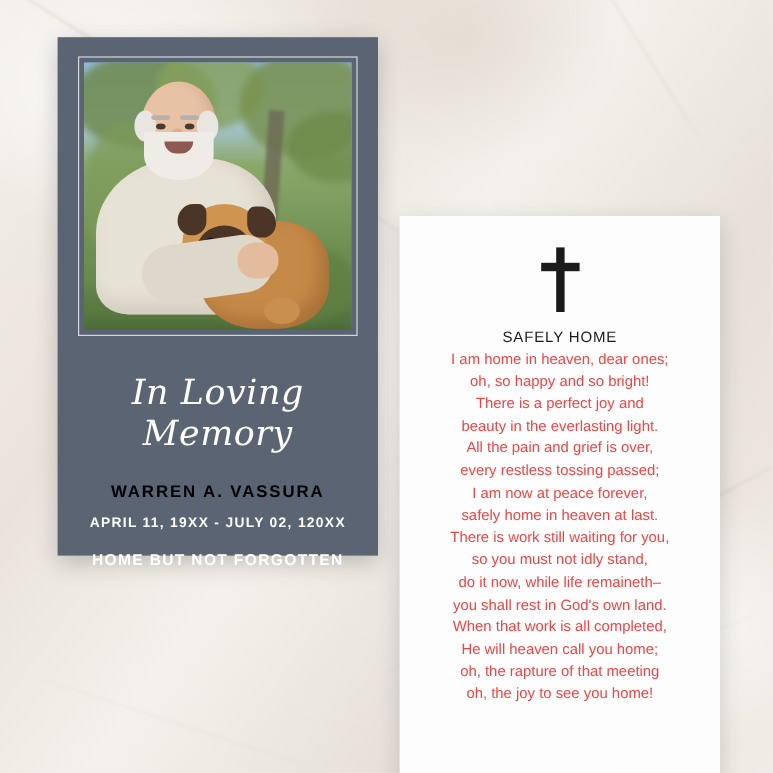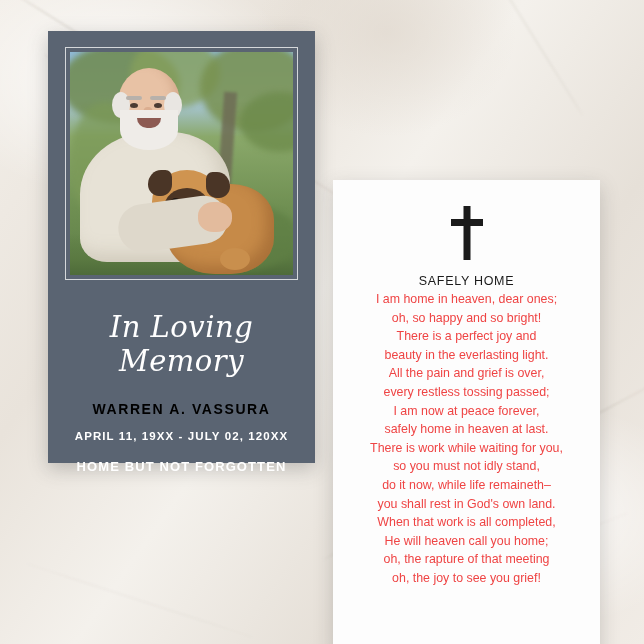--- a/index.html
+++ b/index.html
@@ -288,23 +288,23 @@
     <div class="poem-title">SAFELY HOME</div>
     <div class="poem">
       <div>I am home in heaven, dear ones;</div>
       <div>oh, so happy and so bright!</div>
       <div>There is a perfect joy and</div>
       <div>beauty in the everlasting light.</div>
       <div>All the pain and grief is over,</div>
       <div>every restless tossing passed;</div>
       <div>I am now at peace forever,</div>
       <div>safely home in heaven at last.</div>
-      <div>There is work while waiting for you,</div>
+      <div>There is work still waiting for you,</div>
       <div>so you must not idly stand,</div>
       <div>do it now, while life remaineth–</div>
       <div>you shall rest in God's own land.</div>
       <div>When that work is all completed,</div>
       <div>He will heaven call you home;</div>
       <div>oh, the rapture of that meeting</div>
-      <div>oh, the joy to see you grief!</div>
+      <div>oh, the joy to see you home!</div>
     </div>
   </div>
 </div>
 
 </body></html>

